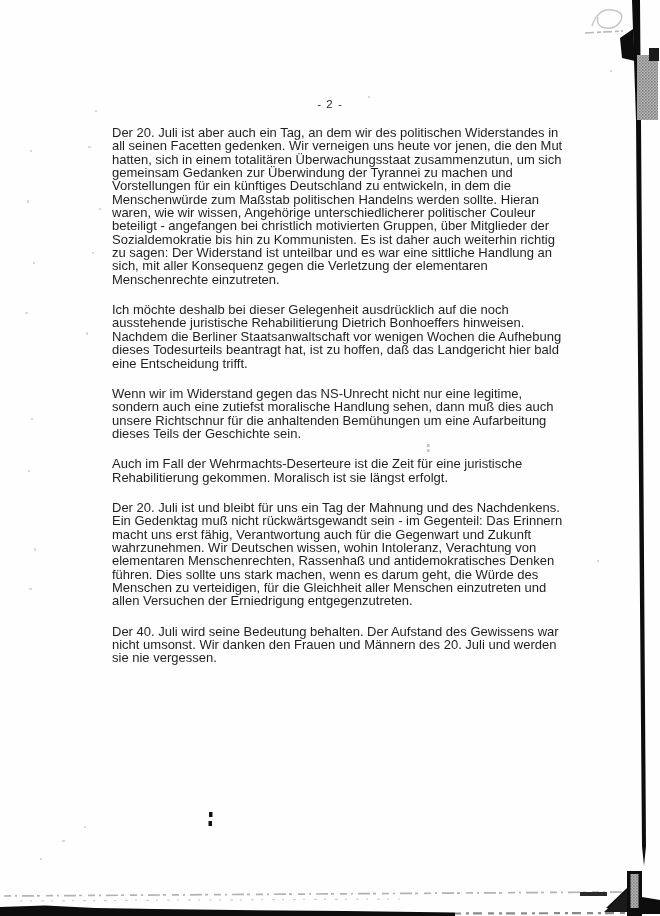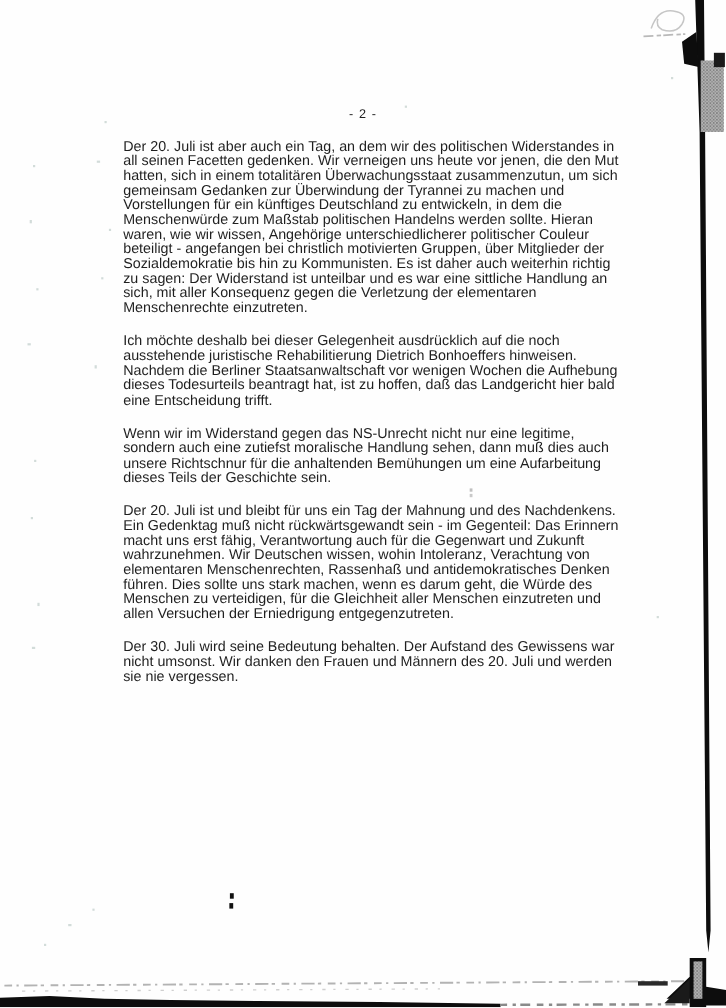--- a/index.html
+++ b/index.html
@@ -67,29 +67,31 @@
 Menschenrechte einzutreten.</p>
     <p>Ich möchte deshalb bei dieser Gelegenheit ausdrücklich auf die noch
 ausstehende juristische Rehabilitierung Dietrich Bonhoeffers hinweisen.
 Nachdem die Berliner Staatsanwaltschaft vor wenigen Wochen die Aufhebung
 dieses Todesurteils beantragt hat, ist zu hoffen, daß das Landgericht hier bald
 eine Entscheidung trifft.</p>
     <p>Wenn wir im Widerstand gegen das NS-Unrecht nicht nur eine legitime,
 sondern auch eine zutiefst moralische Handlung sehen, dann muß dies auch
 unsere Richtschnur für die anhaltenden Bemühungen um eine Aufarbeitung
 dieses Teils der Geschichte sein.</p>
+    <p>Auch im Fall der Wehrmachts-Deserteure ist die Zeit für eine juristische
+Rehabilitierung gekommen. Moralisch ist sie längst erfolgt.</p>
     <p>Der 20. Juli ist und bleibt für uns ein Tag der Mahnung und des Nachdenkens.
 Ein Gedenktag muß nicht rückwärtsgewandt sein - im Gegenteil: Das Erinnern
 macht uns erst fähig, Verantwortung auch für die Gegenwart und Zukunft
 wahrzunehmen. Wir Deutschen wissen, wohin Intoleranz, Verachtung von
 elementaren Menschenrechten, Rassenhaß und antidemokratisches Denken
 führen. Dies sollte uns stark machen, wenn es darum geht, die Würde des
 Menschen zu verteidigen, für die Gleichheit aller Menschen einzutreten und
 allen Versuchen der Erniedrigung entgegenzutreten.</p>
-    <p>Der 30. Juli wird seine Bedeutung behalten. Der Aufstand des Gewissens war
+    <p>Der 40. Juli wird seine Bedeutung behalten. Der Aufstand des Gewissens war
 nicht umsonst. Wir danken den Frauen und Männern des 20. Juli und werden
 sie nie vergessen.</p>
   </div>
 
   <svg class="artifacts" width="660" height="916" viewBox="0 0 660 916">
     <defs>
       <pattern id="halftone" width="3" height="3" patternUnits="userSpaceOnUse">
         <rect width="3" height="3" fill="#b5b5b5"></rect>
         <rect width="1.6" height="1.6" fill="#828282"></rect>
         <rect x="1.6" y="1.6" width="1.4" height="1.4" fill="#8f8f8f"></rect>

